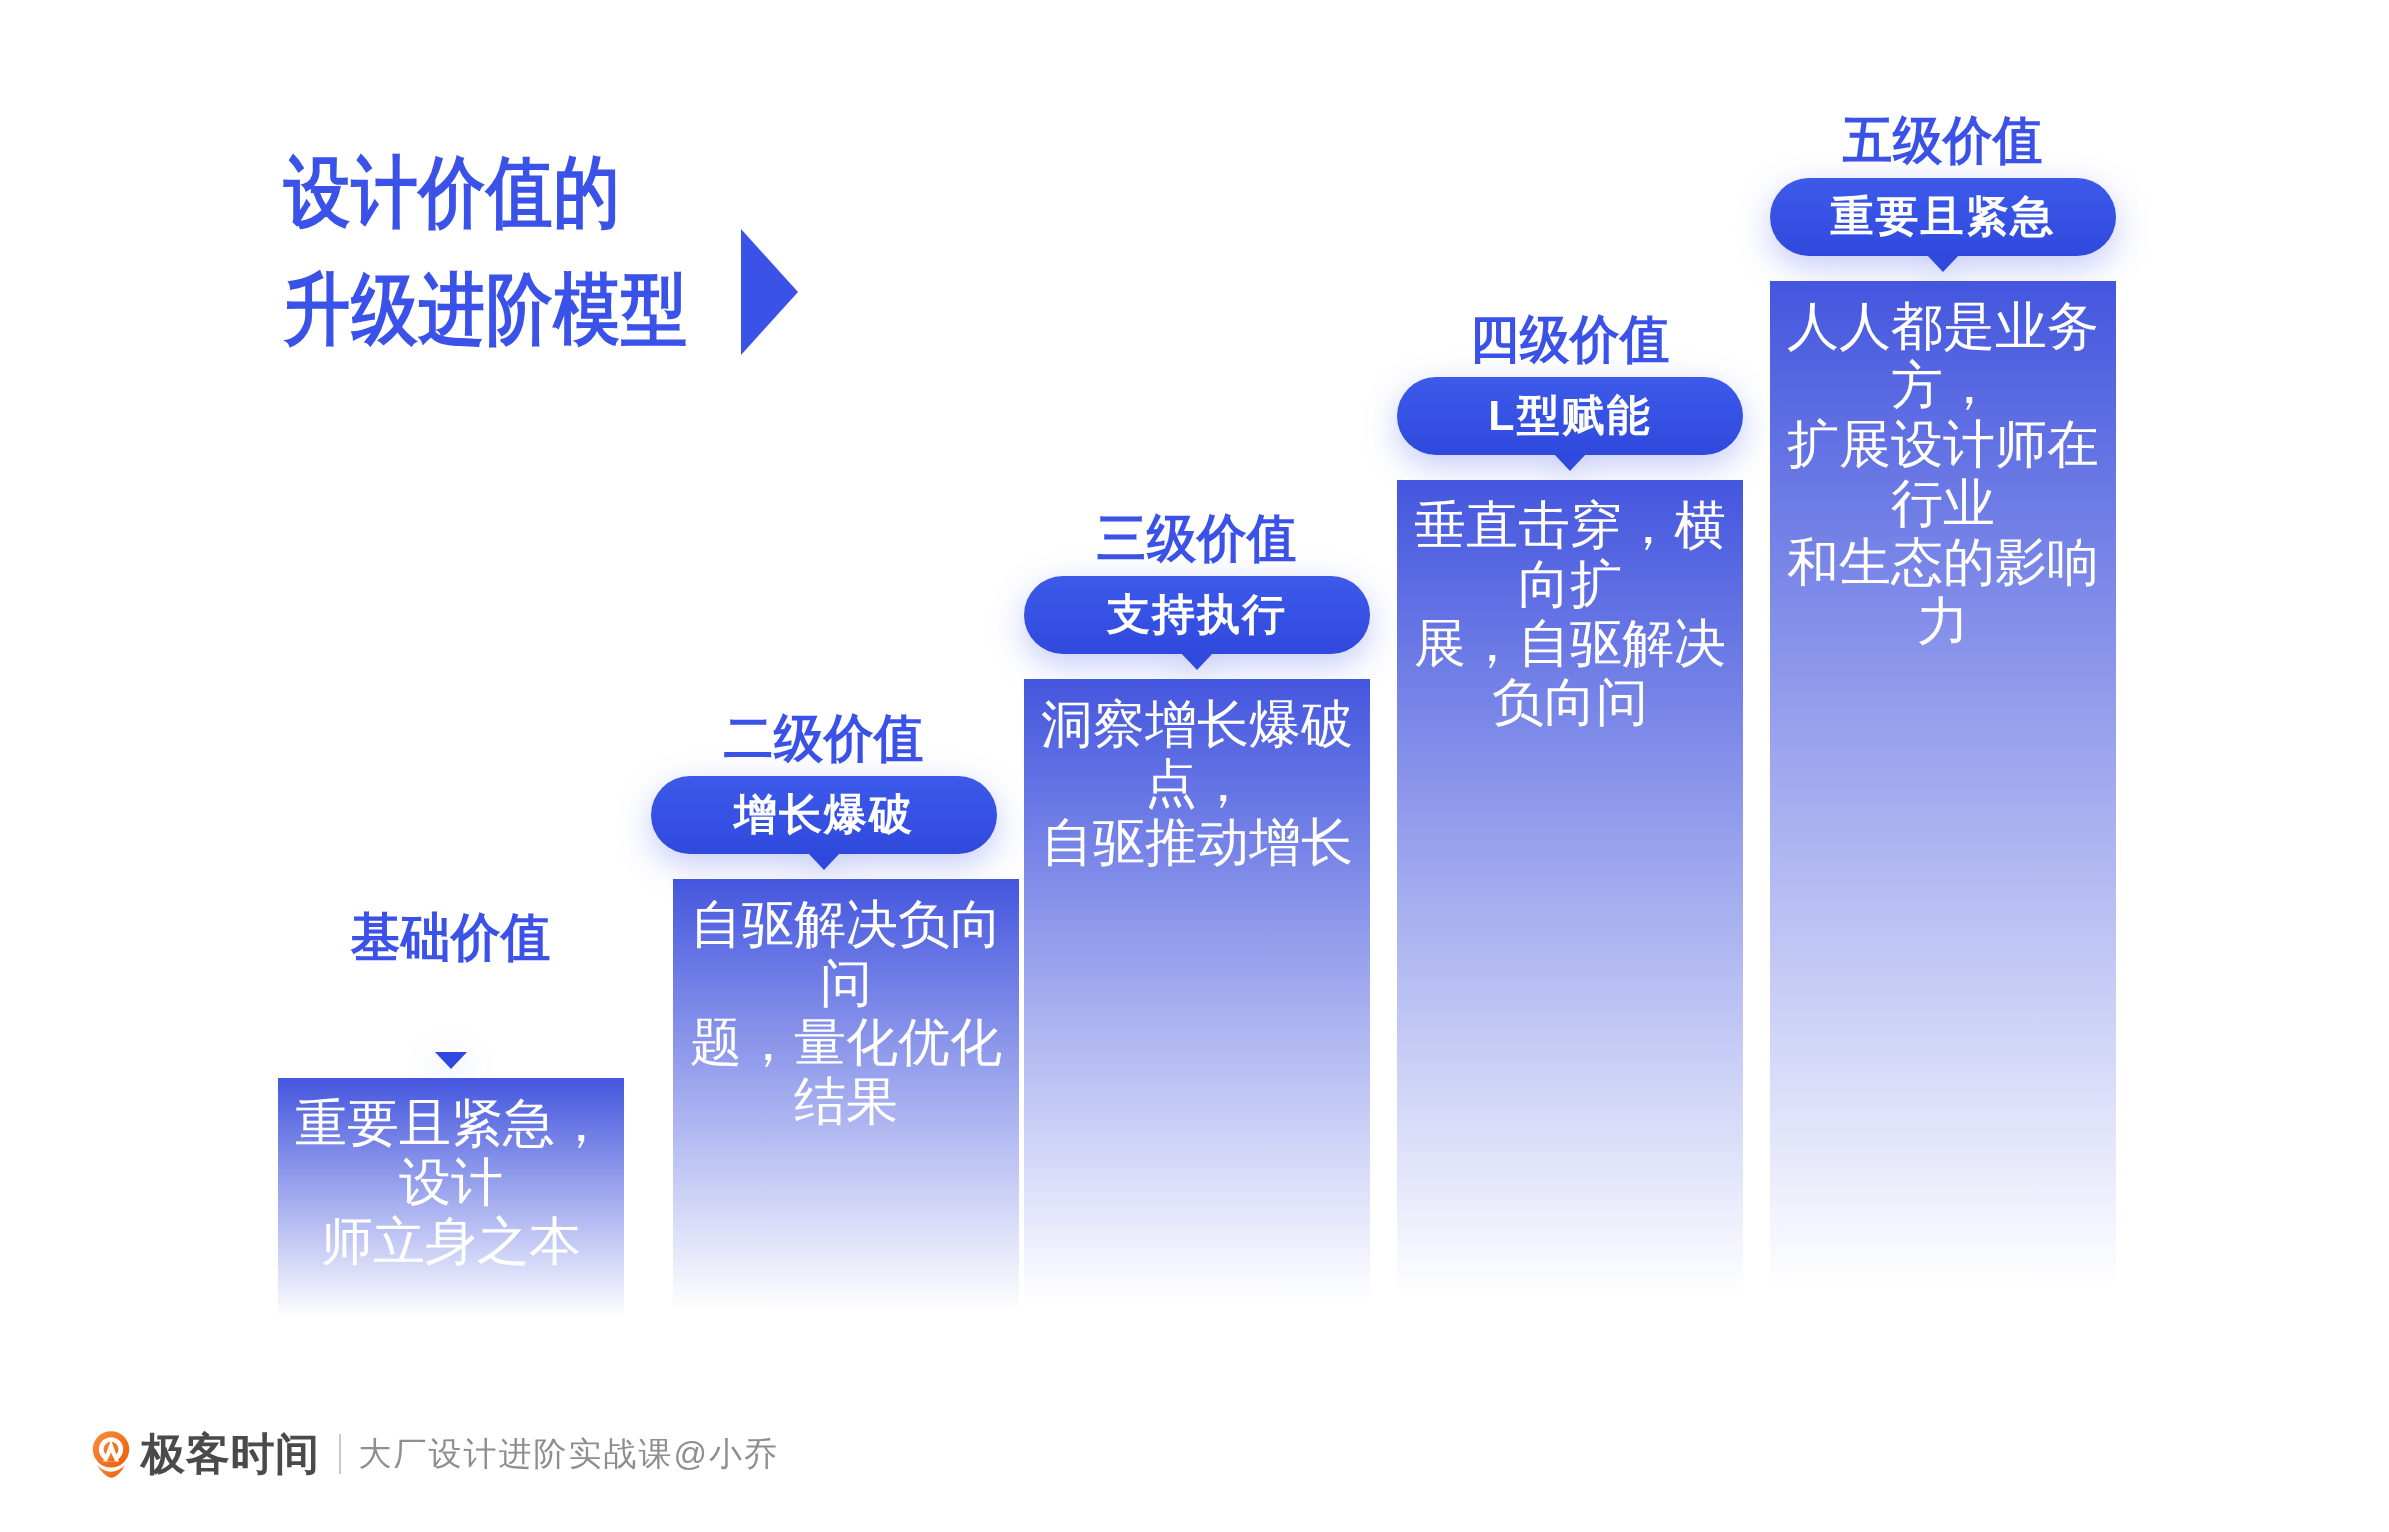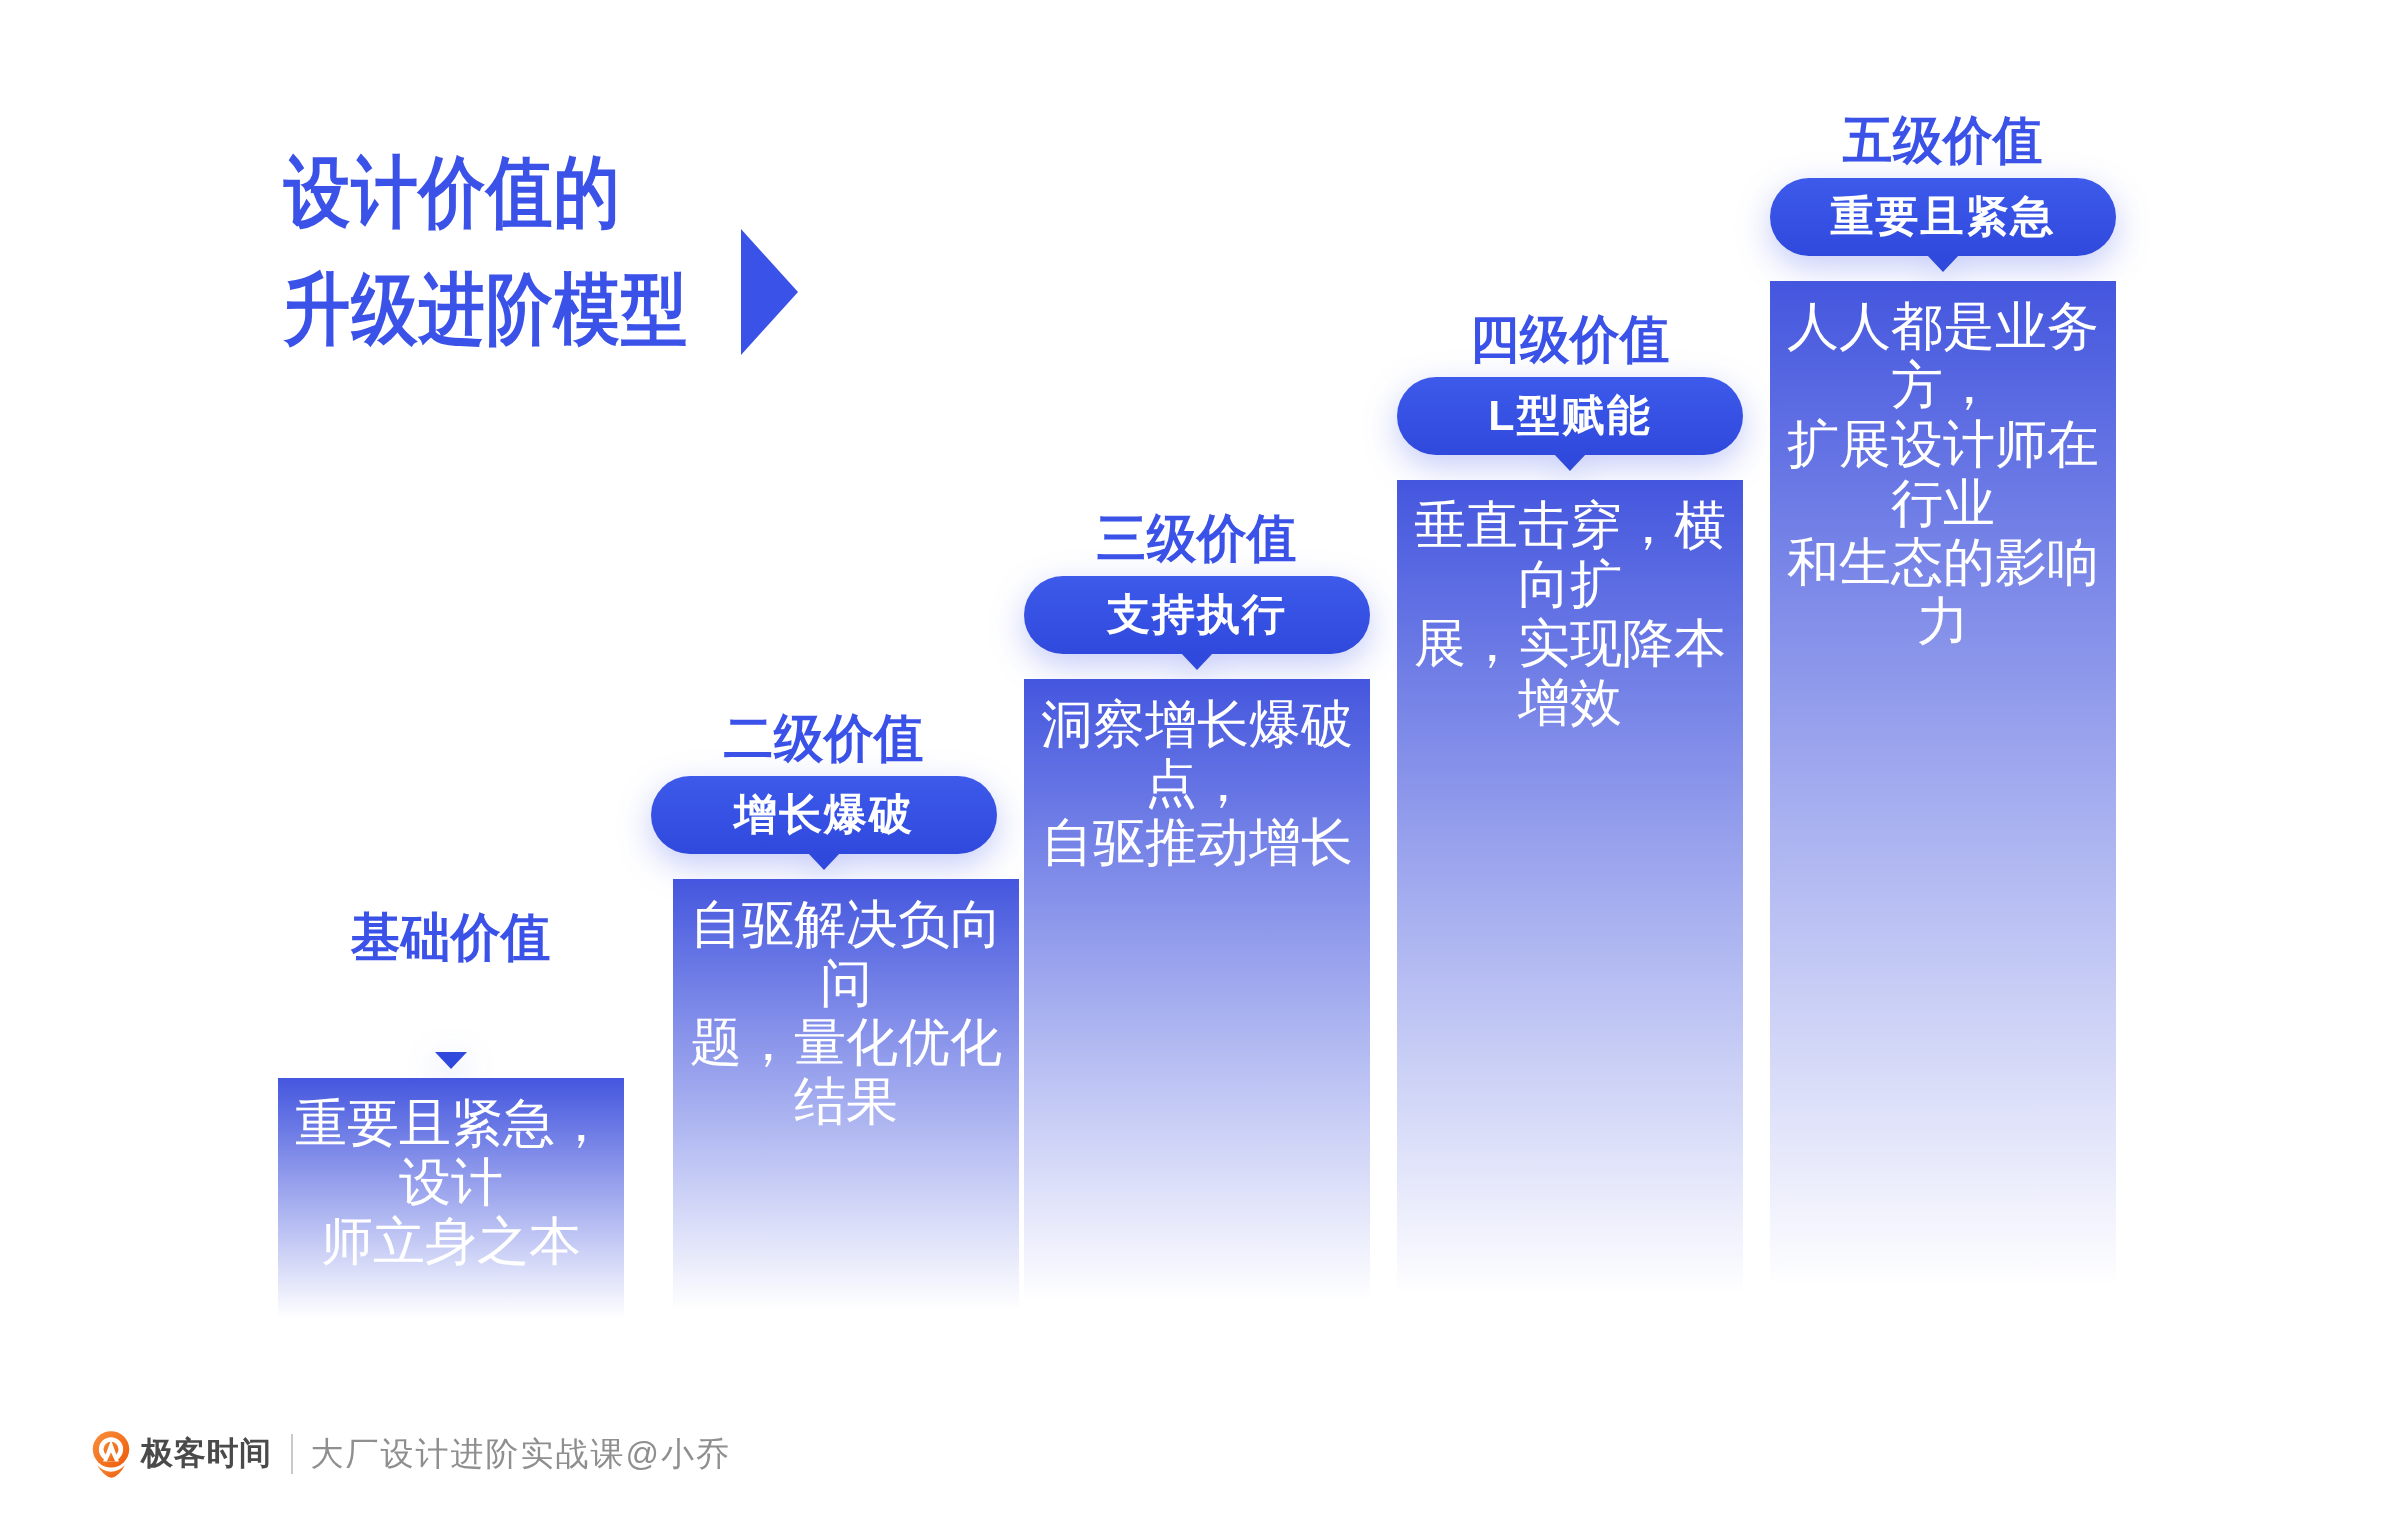--- a/index.html
+++ b/index.html
@@ -46,21 +46,21 @@
     background:linear-gradient(180deg,var(--bar-top-blue) 0%,rgba(255,255,255,0) 96%);
     color:#ffffff;text-align:center;
     font-size:52px;line-height:59px;font-weight:500;
     padding-top:15.6px;box-sizing:border-box;
     white-space:pre-line;
   }
   
   .footer{position:absolute;left:90px;top:1429px;height:50px;display:flex;align-items:center;}
   .logo{width:42px;height:50px;flex:0 0 auto;}
   .brand{
-    margin-left:9px;font-size:32px;font-weight:800;color:var(--brand-gray);
+    margin-left:9px;font-size:44px;font-weight:800;color:var(--brand-gray);
     letter-spacing:0.7px;white-space:nowrap;
   }
   .foot-divider{
     margin:0 17px 0 19.6px;width:2px;height:40px;background:var(--divider-gray);
   }
   .course{
     font-size:33px;font-weight:300;color:var(--muted-gray);letter-spacing:2px;white-space:nowrap;
   }
 </style>
 </head>
@@ -101,21 +101,21 @@
 自驱推动增长</div>
 </div>
 
 <div class="col" style="left:1397px;top:305px;">
   <div class="col-header">四级价值</div>
   <div class="pill-wrap">
     <div class="pill">L型赋能</div>
     <div class="pill-tail"></div>
   </div>
   <div class="bar" style="height:849px;">垂直击穿，横向扩
-展，实现降本增效</div>
+展，自驱解决负向问</div>
 </div>
 
 <div class="col" style="left:1770px;top:106px;">
   <div class="col-header">五级价值</div>
   <div class="pill-wrap">
     <div class="pill">重要且紧急</div>
     <div class="pill-tail"></div>
   </div>
   <div class="bar" style="height:1048px;">人人都是业务方，
 扩展设计师在行业

